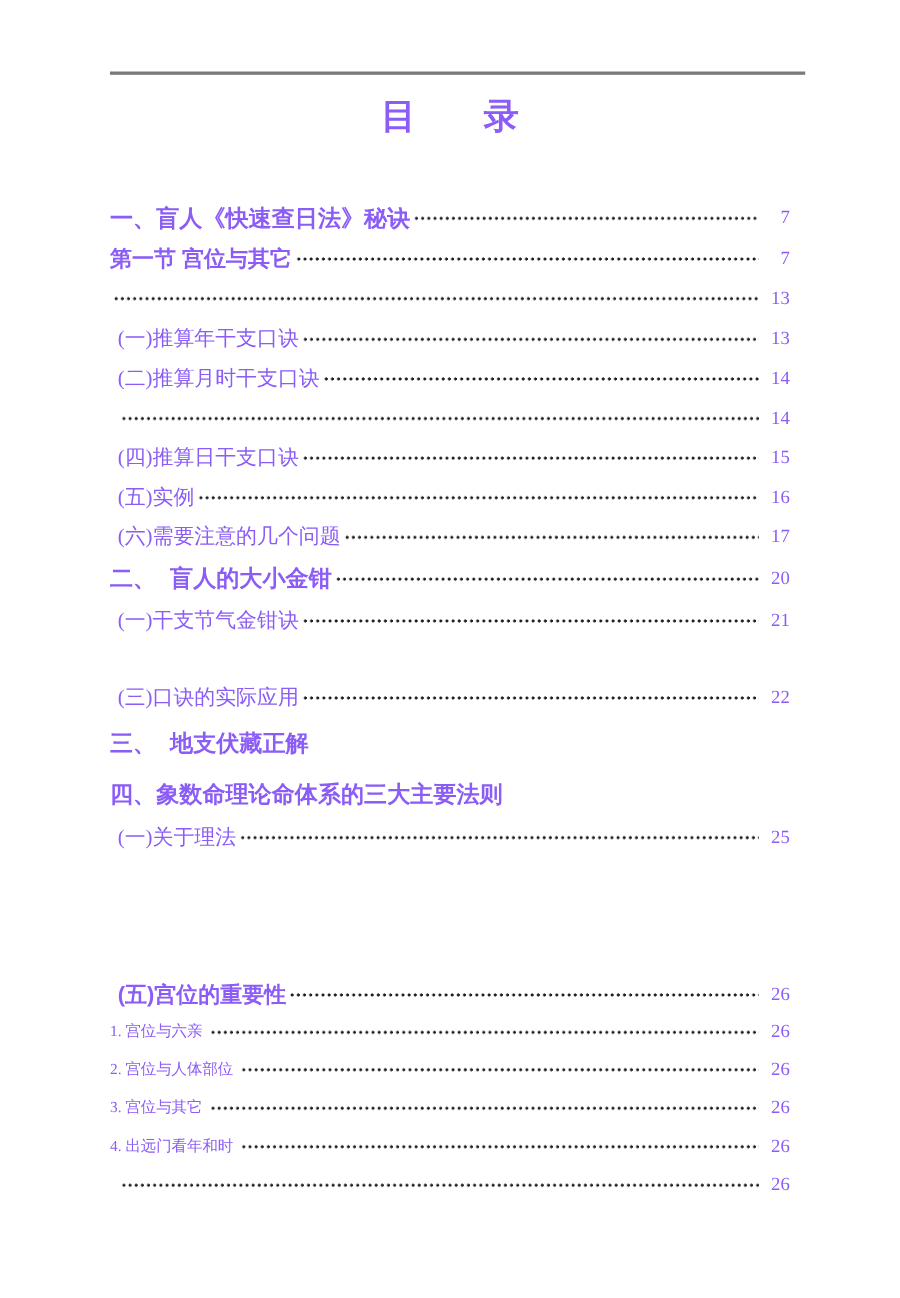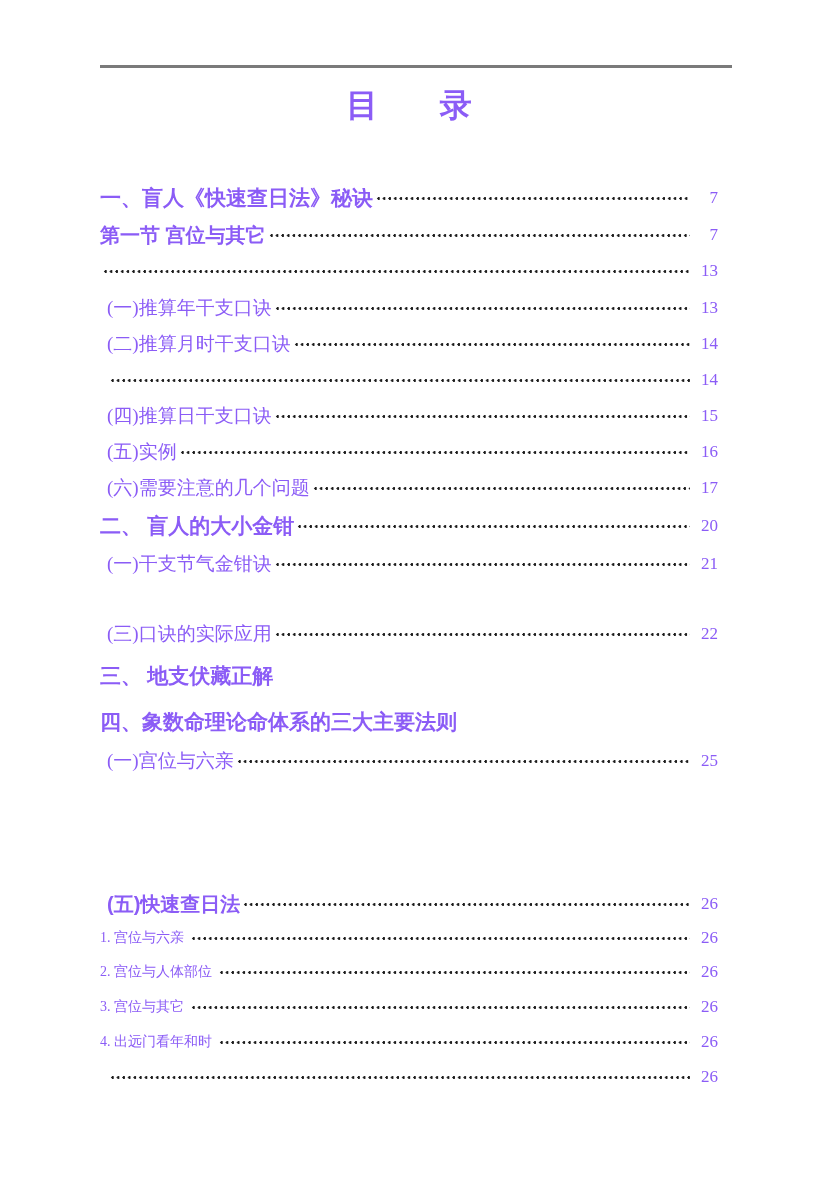--- a/index.html
+++ b/index.html
@@ -54,21 +54,21 @@
   }
   .row .pg {
     flex: 0 0 auto;
     min-width: 26px;
     text-align: right;
     font-size: 17px;
     font-family: "Liberation Serif", "DejaVu Serif", serif;
     font-weight: normal;
   }
   .h1 .lbl {
-    font-family: Liberation Serif, serif;
+    font-family: Liberation Mono, monospace;
     font-weight: bold;
     font-size: 21px;
   }
   .h2 .lbl {
     font-family: "Liberation Sans", "DejaVu Sans", sans-serif;
     font-weight: bold;
     font-size: 20px;
   }
   .sub { left: 107px; }
   .sub .lbl { font-size: 19px; }
@@ -176,27 +176,27 @@
     
   </div>
 
   <div class="row h1 bare" style="top:709px">
     <span class="lbl">四、象数命理论命体系的三大主要法则</span>
     
     
   </div>
 
   <div class="row sub" style="top:748px">
-    <span class="lbl">(一)宫位与六亲</span>
+    <span class="lbl">(一)关于理法</span>
     <span class="leader"></span>
     <span class="pg">25</span>
   </div>
 
   <div class="row subb" style="top:891px">
-    <span class="lbl">(五)快速查日法</span>
+    <span class="lbl">(五)宫位的重要性</span>
     <span class="leader"></span>
     <span class="pg">26</span>
   </div>
 
   <div class="row num" style="top:925px">
     <span class="lbl">1. 宫位与六亲 </span>
     <span class="leader"></span>
     <span class="pg">26</span>
   </div>
 

